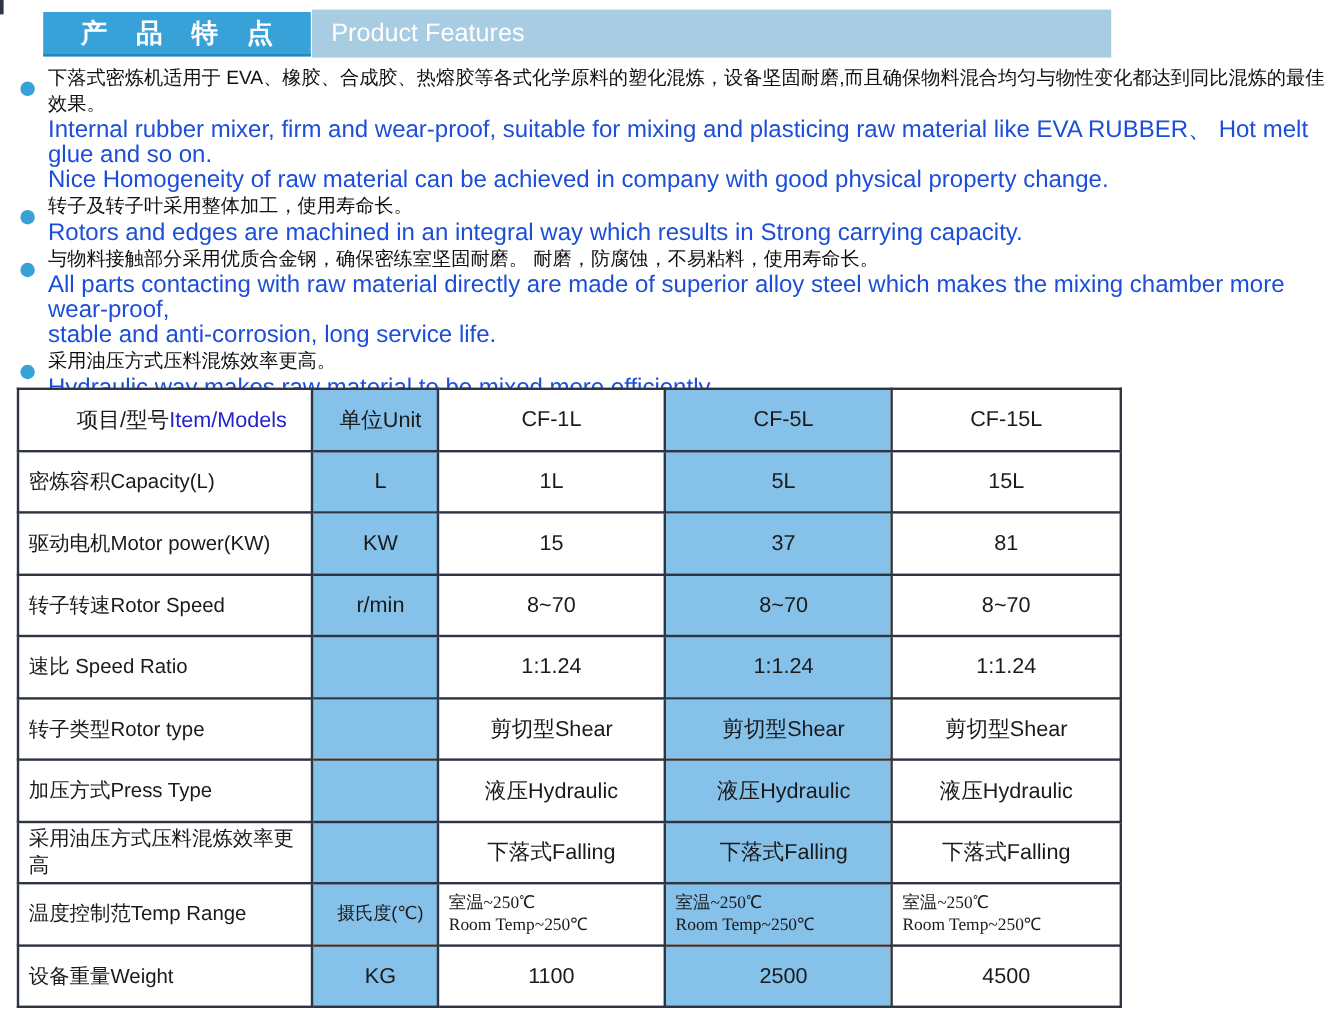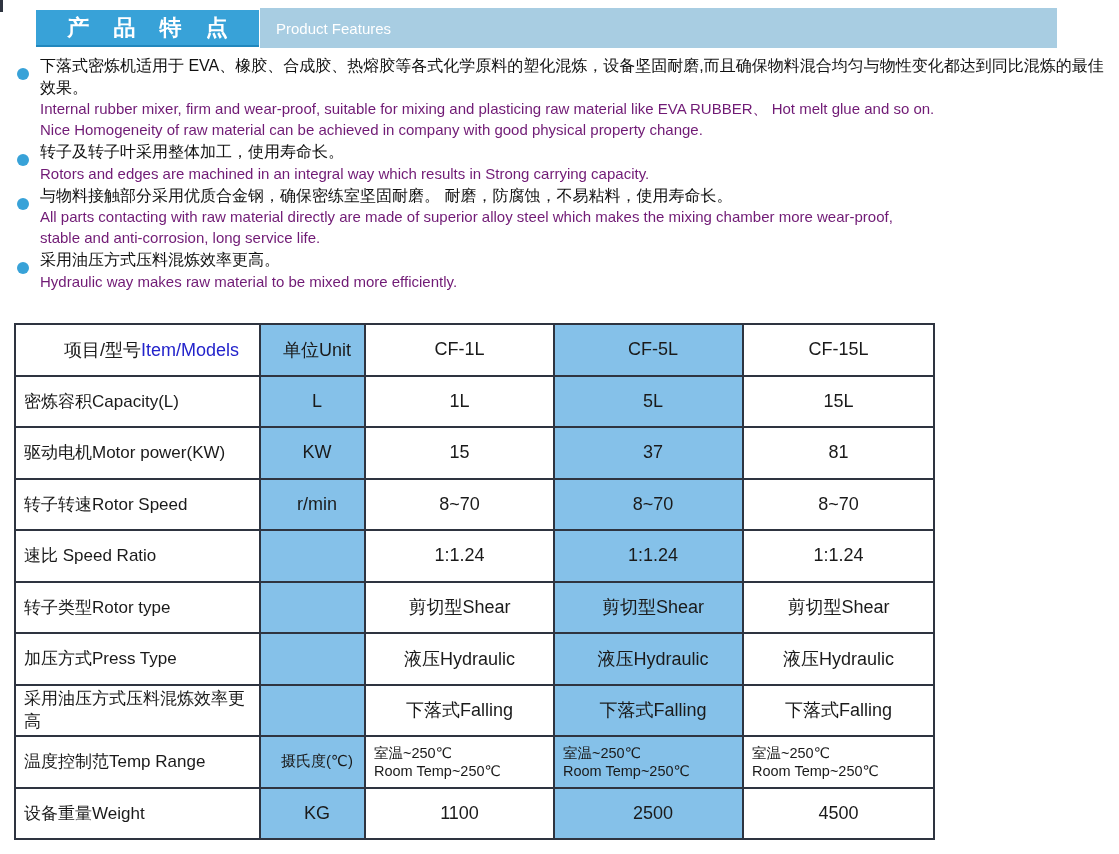--- a/index.html
+++ b/index.html
@@ -21,44 +21,44 @@
     border-bottom: 2px solid #2187bd;
     color: #ffffff;
     font-size: 22px; font-weight: bold;
     letter-spacing: 9px;
     display: flex; align-items: center; justify-content: center;
     padding-left: 9px; 
     margin-left: 12px;
   }
   .badge-en {
     position: absolute; left: 260px; top: 8px;
-    width: 797px; height: 40px;
+    width: 666px; height: 40px;
     background: #a8cde2;
     color: #ffffff;
-    font-size: 15px;
+    font-size: 21px;
     display: flex; align-items: center;
     padding-left: 16px;
   }
   .corner-artifact {
     position: absolute; left: 0; top: 0;
     width: 3px; height: 12px; background: #2e3440;
   }
 
   
   .features {
     position: absolute; left: 40px; top: 55px; width: 1078px;
   }
   .feature { position: relative; margin-bottom: 1px; }
   .feature .dot {
     position: absolute; left: -23px; top: 13px;
     width: 12px; height: 12px; border-radius: 50%;
     background: #38a2d8;
   }
   .feature .cn { font-size: 16px; line-height: 21.5px; color: #111; }
-  .feature .en { font-size: 15px; line-height: 21px; color: #701a75; }
+  .feature .en { font-size: 20px; line-height: 21px; color: #1d4ed8; }
 
   
   table.spec {
     position: absolute; left: 14px; top: 323px;
     border-collapse: collapse;
     table-layout: fixed;
     width: 919px;
   }
   table.spec td {
     border: 2px solid #2e3440;
@@ -70,21 +70,21 @@
     background: #ffffff;
     overflow: hidden;
   }
   table.spec td.label {
     text-align: left; padding-left: 8px; font-size: 17px;
   }
   table.spec td.blue { background: #85c1e9; padding-left: 13px; }
   table.spec td .en-blue { color: #2323cb; }
   table.spec td.small-left {
     text-align: left; padding-left: 8px;
-    font-size: 14.5px; line-height: 18px;
+    font-size: 14.5px; line-height: 18px; font-family: Liberation Serif, serif;
   }
   table.spec td.unit-small { font-size: 15px; }
 </style>
 </head>
 <body>
 
 <div class="page">
 
   <div class="corner-artifact"></div>
 

